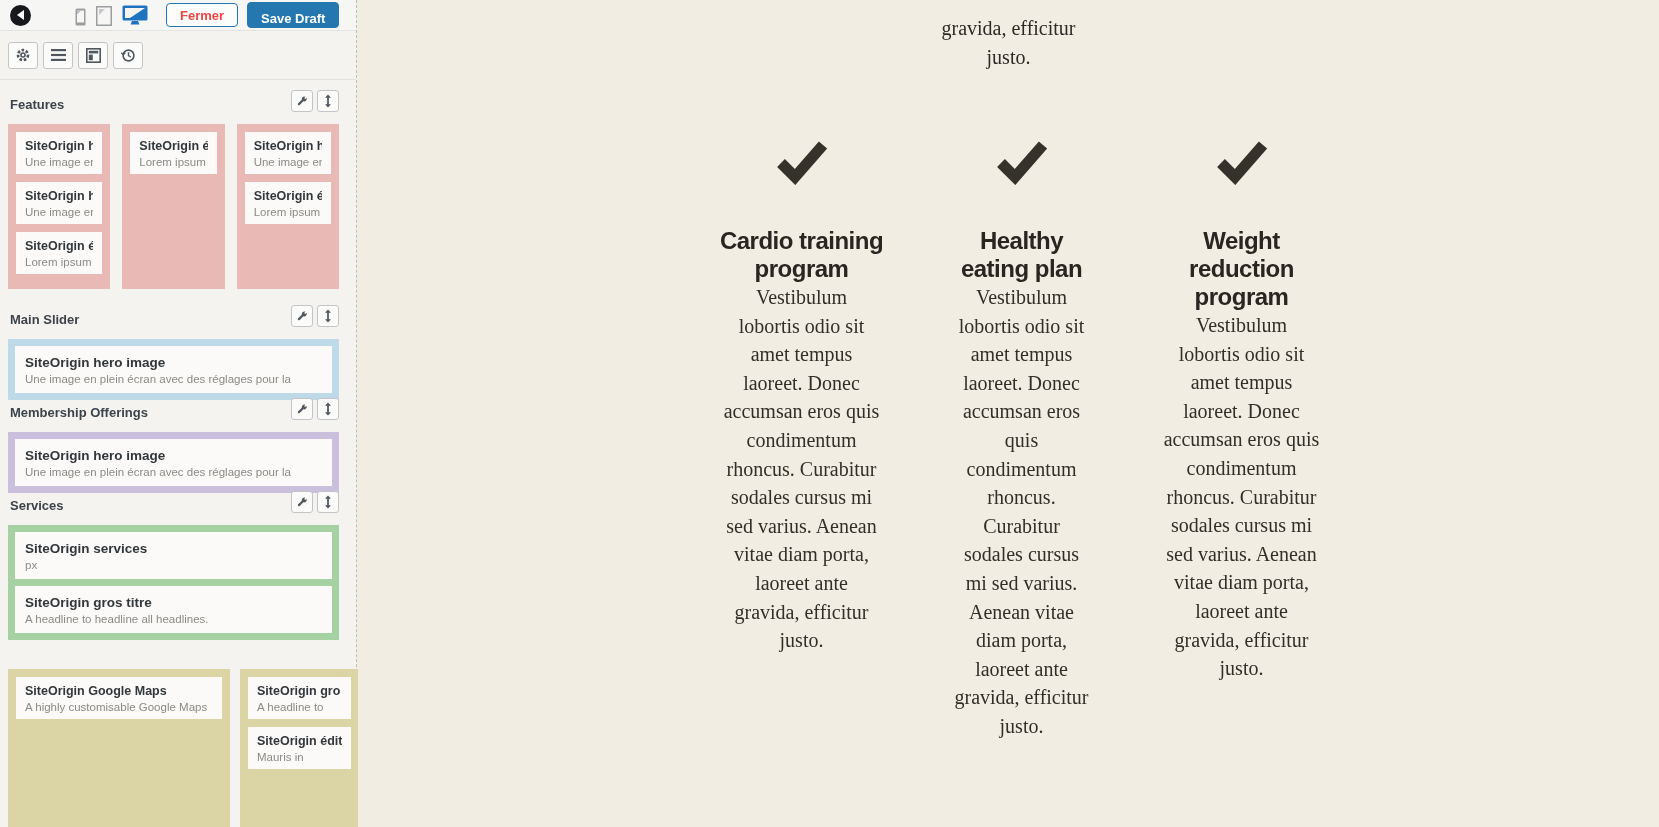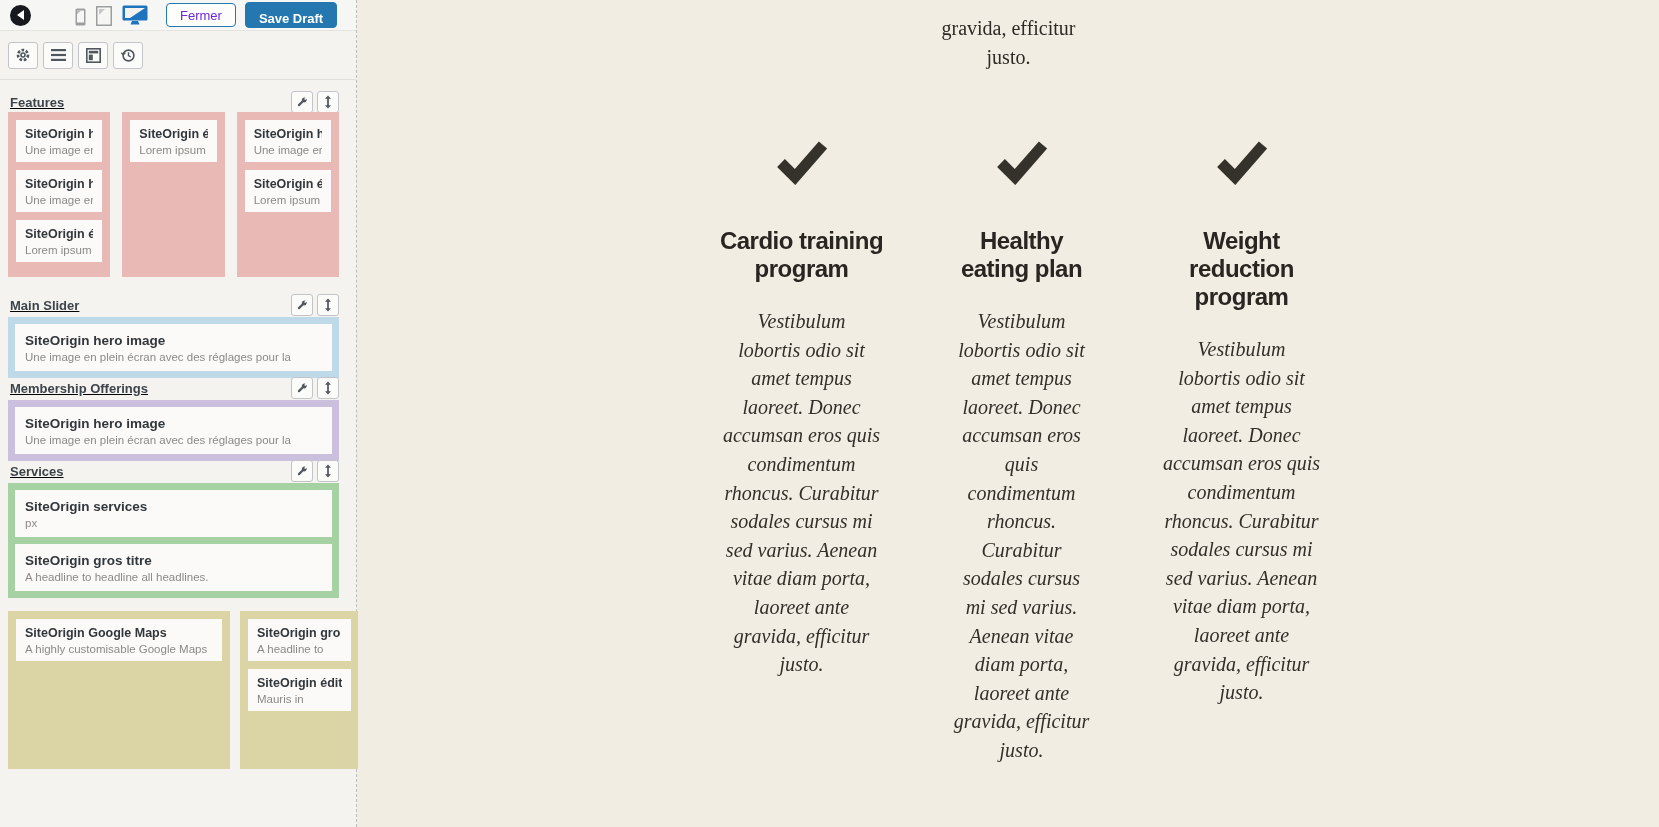--- a/index.html
+++ b/index.html
@@ -11,69 +11,69 @@
              background:#f4f3f0; border-right:1px dashed #bdbdb8; }
 
   .topbar { height:31px; background:#f6f6f5; border-bottom:1px solid #e3e3e0;
             display:flex; align-items:center; padding:0 6px; }
   .back-btn { width:21px; height:21px; border-radius:50%; background:#17191c;
               display:flex; align-items:center; justify-content:center; margin:0 6px 0 4px; cursor:pointer; }
   .back-btn .tri { width:0; height:0; border:5px solid transparent; border-right:7px solid #fff; margin-left:-5px; }
   .devices { display:flex; align-items:flex-end; gap:10px; margin-left:38px; }
   .dev { cursor:pointer; display:block; }
   .btn-close { margin-left:18px; height:24px; padding:0 13px; background:#fdfdfc;
-               border:1px solid #2478af; border-radius:4px; color:#6d28d9; font-size:13px; cursor:pointer; }
+               border:1px solid #2478af; border-radius:4px; color:#ef4444; font-size:13px; cursor:pointer;font-weight:bold; }
   .btn-save { margin-left:9px; height:26px; padding:8px 13px; background:#2478af;
               border:1px solid #2478af; border-radius:4px; color:#fff; font-size:13px; font-weight:600; cursor:pointer; }
 
   .toolbar { height:49px; border-bottom:1px solid #e0e0dc; display:flex; align-items:center; padding:0 8px; gap:5px; }
   .tool-btn { width:30px; height:27px; background:#fbfbfa; border:1px solid #c3c4c7; border-radius:3px;
               display:flex; align-items:center; justify-content:center; cursor:pointer; }
 
   .panel-content { padding:12px 17px 0 8px; }
-  .sec-header { display:flex; align-items:center; height:20px; margin-bottom:0;text-decoration:underline; }
+  .sec-header { display:flex; align-items:flex-end; height:20px; margin-bottom:12px; }
   .sec-title { font-size:13px; font-weight:600; color:#3c434a; padding-left:2px; }
   .sec-actions { margin-left:auto; display:flex; gap:4px; }
   .mini-btn { width:22px; height:22px; background:#fbfbfa; border:1px solid #c3c4c7; border-radius:3px;
               display:flex; align-items:center; justify-content:center; cursor:pointer; }
 
   .row-grid { display:flex; gap:12px; height:165px; margin-bottom:18px; }
   .row-grid .cell { flex:1; padding:8px; display:flex; flex-direction:column; gap:8px; overflow:hidden; }
   .cell-pink  { background:#e8b9b5; }
   .cell-olive { background:#dbd5a6; }
 
   .widget-card { background:#fbfaf8; padding:7px 9px 6px; flex:0 0 auto; overflow:hidden; cursor:pointer; }
   .widget-card .wt { font-size:12.5px; font-weight:700; color:#32373c; white-space:nowrap; overflow:hidden; }
   .widget-card .wd { font-size:11.5px; color:#8a8a86; white-space:nowrap; overflow:hidden; margin-top:3px; }
 
   .single-box { padding:7px; display:flex; flex-direction:column; gap:7px; }
   .box-blue   { background:#bed9e7; }
   .box-purple { background:#cabfdc; }
-  .box-green  { background:#a6d1a2; margin-bottom:13px; }
+  .box-green  { background:#a6d1a2; margin-bottom:29px; }
   .single-box .widget-card { padding:9px 10px 8px; }
   .single-box .widget-card .wt { font-size:13.5px; }
 
   .contact-row { display:flex; gap:10px; height:158px; margin-bottom:0; }
   .contact-row .col-left  { flex:0 0 222px; }
   .contact-row .col-right { flex:1; }
 
   .mt-mainslider { margin-top:18px; }
 
   
   .preview { position:absolute; left:358px; top:12px; right:0; height:827px; background:#f2ede3; overflow:hidden; }
   .preview-inner { width:604px; margin:0 auto; padding-top:2px; }
   .intro-frag { font-family:"Liberation Serif", serif; font-size:20px; line-height:28.5px;
                 color:#2e2b26; text-align:center; white-space:pre-line; }
   .cols-row { display:flex; gap:30px; margin-top:68px; }
   .pcol { flex:0 0 190px; text-align:center; }
   .check-wrap { height:46px; display:flex; align-items:center; justify-content:center; }
   .pcol h3 { margin-top:42px; font-family:"Liberation Sans", sans-serif; font-size:24px; font-weight:700;
              letter-spacing:-0.5px; line-height:28px; color:#292622; white-space:pre-line; }
-  .pcol .body { margin-top:24px; font-family:"Liberation Serif", serif; font-size:20px; line-height:28.6px;
-                color:#322f29; white-space:pre-line;font-style:italic; }
+  .pcol .body { font-family:"Liberation Serif", serif; font-size:20px; line-height:28.6px;
+                color:#322f29; white-space:pre-line; }
 
   svg { display:block; }
 </style>
 </head>
 <body>
 
 <div class="sidebar">
 
   <div class="topbar">
     <div class="back-btn">

